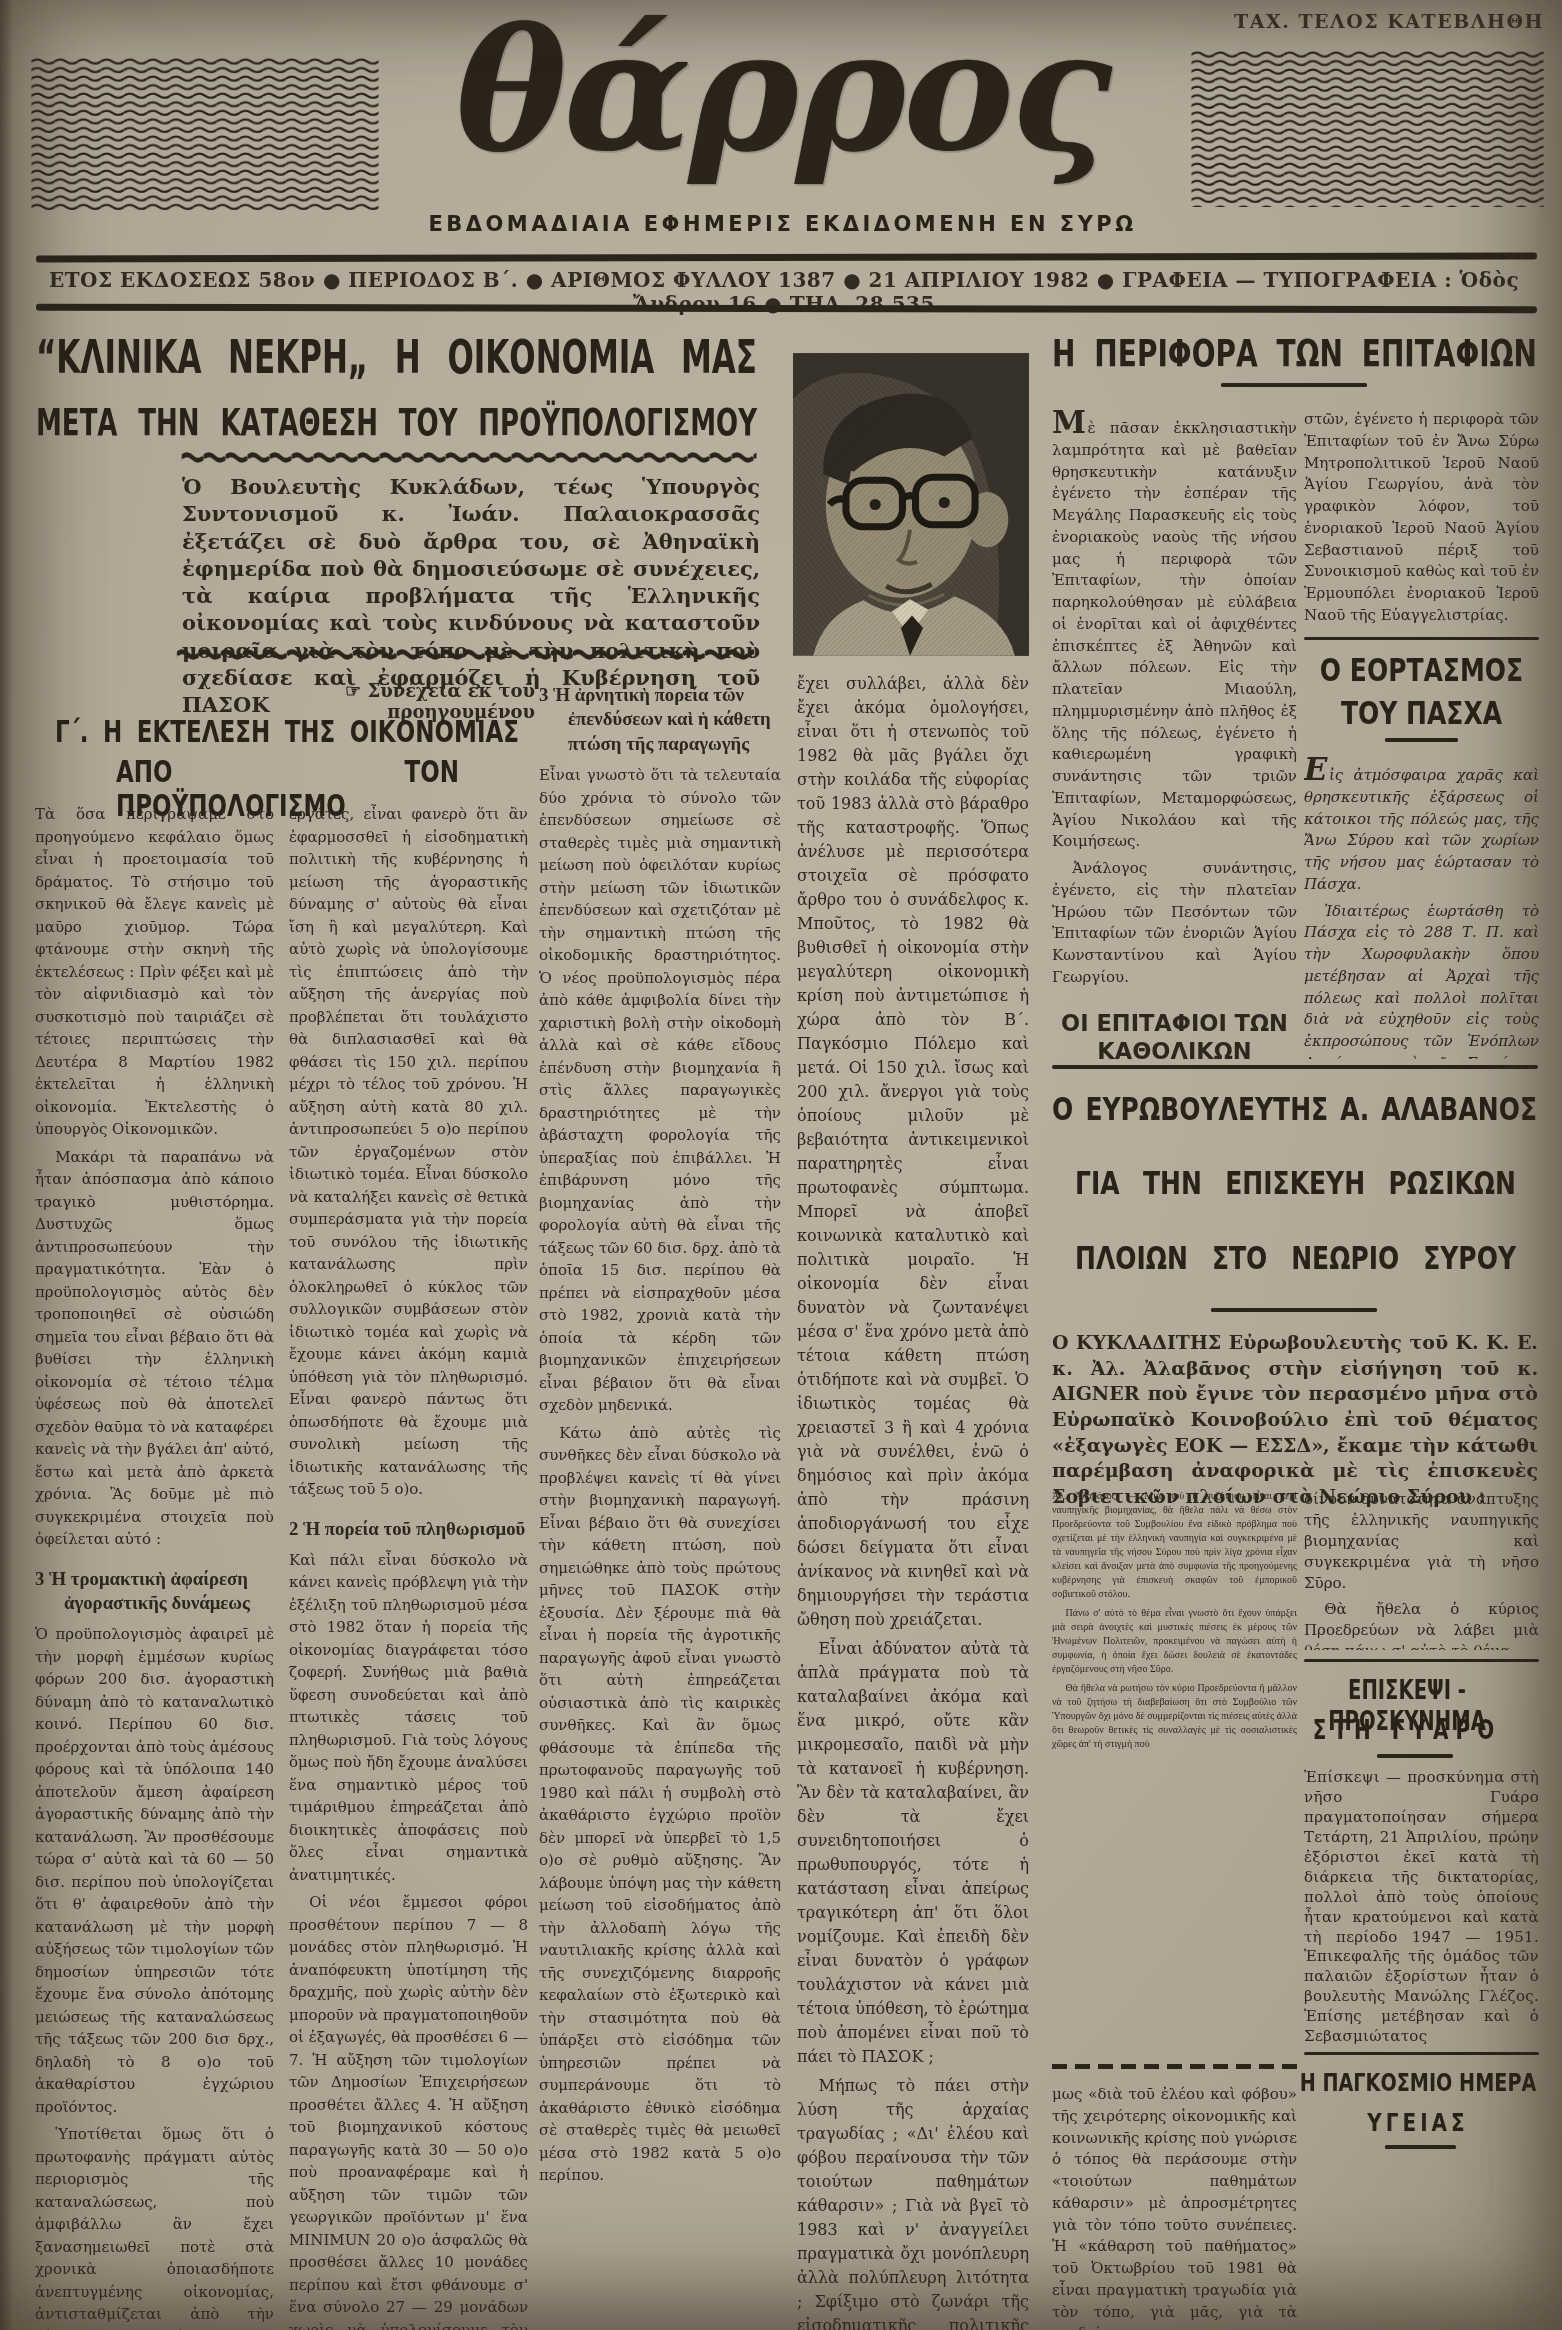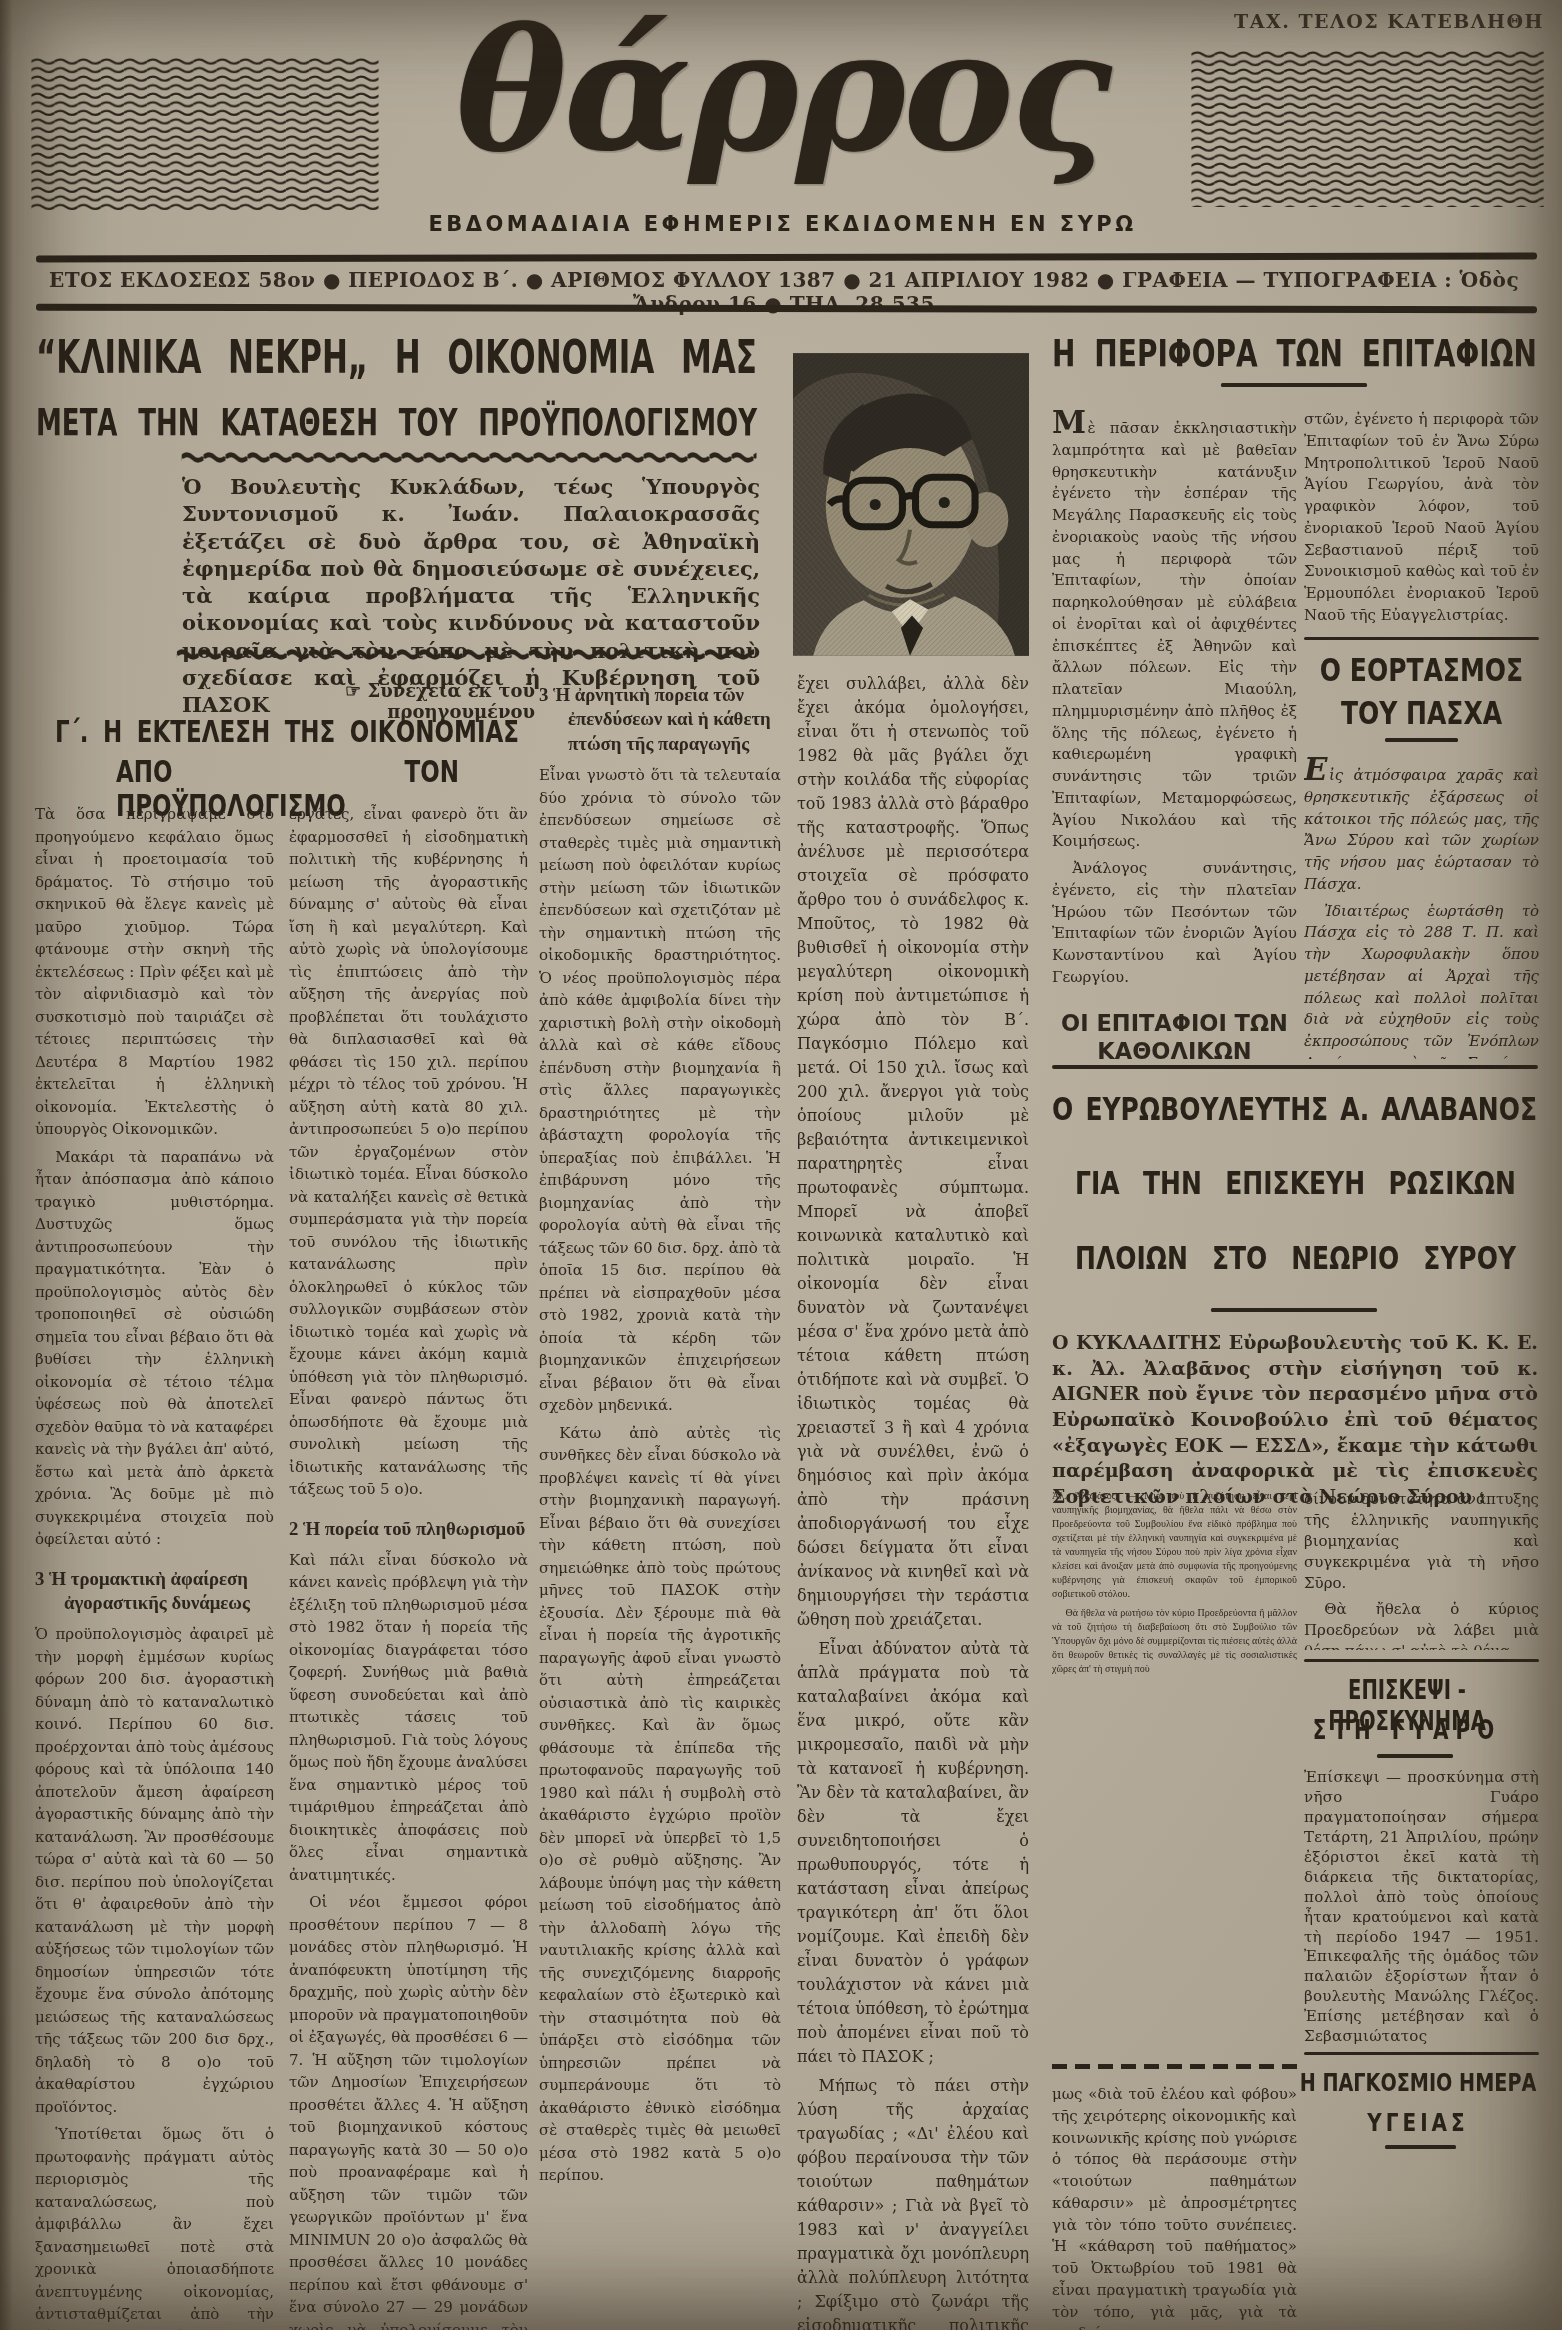--- a/index.html
+++ b/index.html
@@ -183,20 +183,21 @@
   <div class="rule" style="left:1052px;top:1065px;width:486px;height:3.5px;"></div>
   <div class="abs display just" style="left:1052px;top:1090px;width:485px;font-size:25px;transform:scaleY(1.3);">Ο ΕΥΡΩΒΟΥΛΕΥΤΗΣ Α. ΑΛΑΒΑΝΟΣ</div>
   <div class="abs display just" style="left:1075px;top:1164px;width:441px;font-size:25px;transform:scaleY(1.3);">ΓΙΑ ΤΗΝ ΕΠΙΣΚΕΥΗ ΡΩΣΙΚΩΝ</div>
   <div class="abs display just" style="left:1075px;top:1239px;width:441px;font-size:25px;transform:scaleY(1.3);">ΠΛΟΙΩΝ ΣΤΟ ΝΕΩΡΙΟ ΣΥΡΟΥ</div>
   <div class="shortrule" style="left:1211px;top:1308px;width:166px;"></div>
 
   <div class="abs lead-par" style="left:1052px;top:1330px;width:486px;font-size:19px;line-height:1.35;">Ο ΚΥΚΛΑΔΙΤΗΣ Εὐρωβουλευτὴς τοῦ Κ. Κ. Ε. κ. Ἀλ. Ἀλαβᾶνος στὴν εἰσήγηση τοῦ κ. AIGNER ποὺ ἔγινε τὸν περασμένο μῆνα στὸ Εὐρωπαϊκὸ Κοινοβούλιο ἐπὶ τοῦ θέματος «ἐξαγωγὲς ΕΟΚ — ΕΣΣΔ», ἔκαμε τὴν κάτωθι παρέμβαση ἀναφορικὰ μὲ τὶς ἐπισκευὲς Σοβιετικῶν πλοίων στὸ Νεώριο Σύρου :</div>
 
   <div class="flowcol" style="left:1052px;top:1489px;width:245px;height:569px;font-size:10px;line-height:1.4;font-family:Liberation Serif, serif;">
       <div class="para cont">Ἀλ. Ἀλαβάνος. — Μιὰ ποὺ ἡ συζήτηση εἶναι περὶ ναυπηγικῆς βιομηχανίας, θὰ ἤθελα πάλι νὰ θέσω στὸν Προεδρεύοντα τοῦ Συμβουλίου ἕνα εἰδικὸ πρόβλημα ποὺ σχετίζεται μὲ τὴν ἑλληνικὴ ναυπηγία καὶ συγκεκριμένα μὲ τὰ ναυπηγεῖα τῆς νήσου Σύρου ποὺ πρὶν λίγα χρόνια εἶχαν κλείσει καὶ ἄνοιξαν μετὰ ἀπὸ συμφωνία τῆς προηγούμενης κυβέρνησης γιὰ ἐπισκευὴ σκαφῶν τοῦ ἐμπορικοῦ σοβιετικοῦ στόλου.</div>
+      <div class="para">Πάνω σ' αὐτὸ τὸ θέμα εἶναι γνωστὸ ὅτι ἔχουν ὑπάρξει μιὰ σειρὰ ἀνοιχτὲς καὶ μυστικὲς πιέσεις ἐκ μέρους τῶν Ἡνωμένων Πολιτειῶν, προκειμένου νὰ παγώσει αὐτὴ ἡ συμφωνία, ἡ ὁποία ἔχει δώσει δουλειὰ σὲ ἑκατοντάδες ἐργαζόμενους στὴ νῆσο Σῦρο.</div>
       <div class="para">Θὰ ἤθελα νὰ ρωτήσω τὸν κύριο Προεδρεύοντα ἢ μᾶλλον νὰ τοῦ ζητήσω τὴ διαβεβαίωση ὅτι στὸ Συμβούλιο τῶν Ὑπουργῶν ὄχι μόνο δὲ συμμερίζονται τὶς πιέσεις αὐτὲς ἀλλὰ ὅτι θεωροῦν θετικὲς τὶς συναλλαγὲς μὲ τὶς σοσιαλιστικὲς χῶρες ἀπ' τὴ στιγμὴ ποὺ</div>
     </div>
   <div class="flowcol" style="left:1304px;top:1489px;width:235px;height:161px;font-size:15px;line-height:1.4;">
       <div class="para cont">δίνουν δυνατότητα ἀνάπτυξης τῆς ἑλληνικῆς ναυπηγικῆς βιομηχανίας καὶ συγκεκριμένα γιὰ τὴ νῆσο Σῦρο.</div>
       <div class="para">Θὰ ἤθελα ὁ κύριος Προεδρεύων νὰ λάβει μιὰ θέση πάνω σ' αὐτὸ τὸ θέμα.</div>
     </div>
 
   <div class="dashrule" style="left:1052px;top:2064px;width:245px;"></div>
   <div class="flowcol" style="left:1052px;top:2084px;width:245px;height:247px;font-size:15px;line-height:1.45;">
       <div class="para cont">μως «διὰ τοῦ ἐλέου καὶ φόβου» τῆς χειρότερης οἰκονομικῆς καὶ κοινωνικῆς κρίσης ποὺ γνώρισε ὁ τόπος θὰ περάσουμε στὴν «τοιούτων παθημάτων κάθαρσιν» μὲ ἀπροσμέτρητες γιὰ τὸν τόπο τοῦτο συνέπειες. Ἡ «κάθαρση τοῦ παθήματος» τοῦ Ὀκτωβρίου τοῦ 1981 θὰ εἶναι πραγματικὴ τραγωδία γιὰ τὸν τόπο, γιὰ μᾶς, γιὰ τὰ παιδιά μας.</div>

